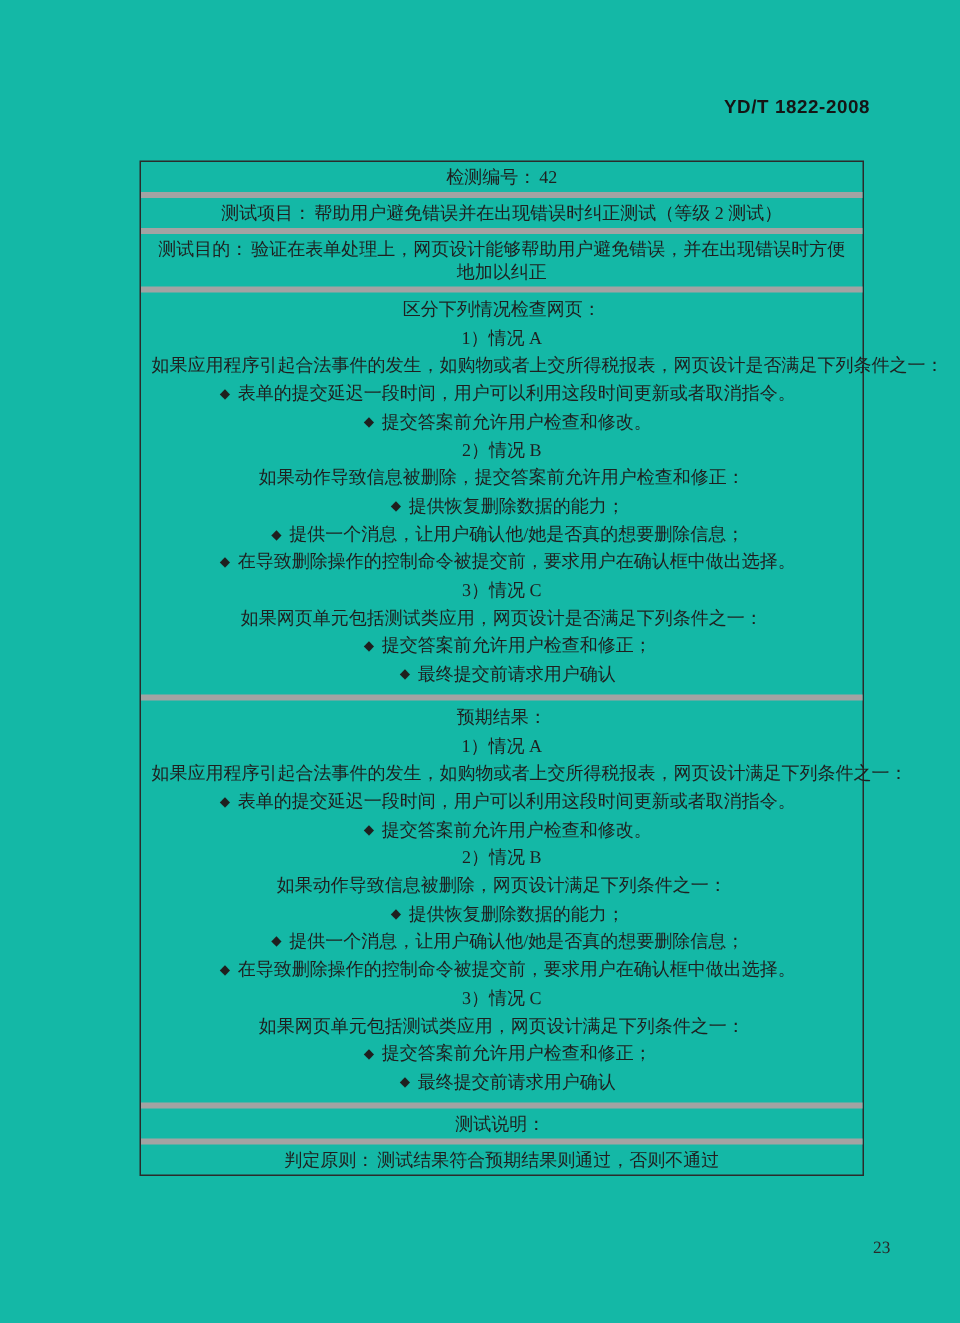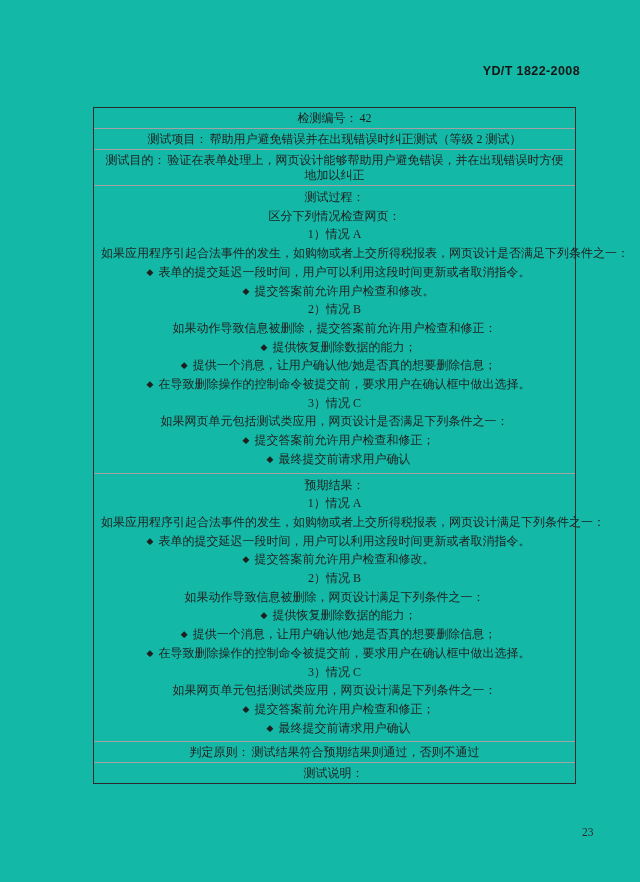--- a/index.html
+++ b/index.html
@@ -30,21 +30,21 @@
     position: absolute;
     left: 93px;
     top: 107px;
     width: 483px;
     border: 1.6px solid #2b2b2b;
     box-sizing: border-box;
     background: transparent;
     text-align: center;
   }
   .row {
-    border-top: 1px solid #a3a3a3;
+    border-top: 4px solid #a3a3a3;
     padding: 3px 7px 2px 7px;
     font-size: 12px;
     line-height: 15px;
     box-sizing: border-box;
   }
   .row:first-child {
     border-top: none;
   }
   .row .lbl {
     margin-right: 2px;
@@ -92,21 +92,20 @@
     <div class="row">
       <span class="lbl">测试项目：</span><span>帮助用户避免错误并在出现错误时纠正测试（等级 2 测试）</span>
     </div>
 
     <div class="row">
       <span class="lbl">测试目的：</span><span>验证在表单处理上，网页设计能够帮助用户避免错误，并在出现错误时方便地加以纠正</span>
     </div>
 
 
     <div class="row big">
-      <div class="line">测试过程：</div>
       <div>
           <div class="line">区分下列情况检查网页：</div>
           <div class="line">1）情况 A</div>
           <div class="line">如果应用程序引起合法事件的发生，如购物或者上交所得税报表，网页设计是否满足下列条件之一：</div>
           <div class="line bullet"><span class="diamond">◆</span><span>表单的提交延迟一段时间，用户可以利用这段时间更新或者取消指令。</span></div>
           <div class="line bullet"><span class="diamond">◆</span><span>提交答案前允许用户检查和修改。</span></div>
           <div class="line">2）情况 B</div>
           <div class="line">如果动作导致信息被删除，提交答案前允许用户检查和修正：</div>
           <div class="line bullet"><span class="diamond">◆</span><span>提供恢复删除数据的能力；</span></div>
           <div class="line bullet"><span class="diamond">◆</span><span>提供一个消息，让用户确认他/她是否真的想要删除信息；</span></div>
@@ -131,24 +130,24 @@
           <div class="line bullet"><span class="diamond">◆</span><span>提供一个消息，让用户确认他/她是否真的想要删除信息；</span></div>
           <div class="line bullet"><span class="diamond">◆</span><span>在导致删除操作的控制命令被提交前，要求用户在确认框中做出选择。</span></div>
           <div class="line">3）情况 C</div>
           <div class="line">如果网页单元包括测试类应用，网页设计满足下列条件之一：</div>
           <div class="line bullet"><span class="diamond">◆</span><span>提交答案前允许用户检查和修正；</span></div>
           <div class="line bullet"><span class="diamond">◆</span><span>最终提交前请求用户确认</span></div>
         </div>
     </div>
 
     <div class="row">
-      <span class="lbl">判定原则：</span><span>测试结果符合预期结果则通过，否则不通过</span>
+      <span class="lbl">测试说明：</span>
     </div>
 
     <div class="row">
-      <span class="lbl">测试说明：</span>
+      <span class="lbl">判定原则：</span><span>测试结果符合预期结果则通过，否则不通过</span>
     </div>
 
   </div>
 
   <div class="page-number">23</div>
 
 </div>
 
 </body></html>

